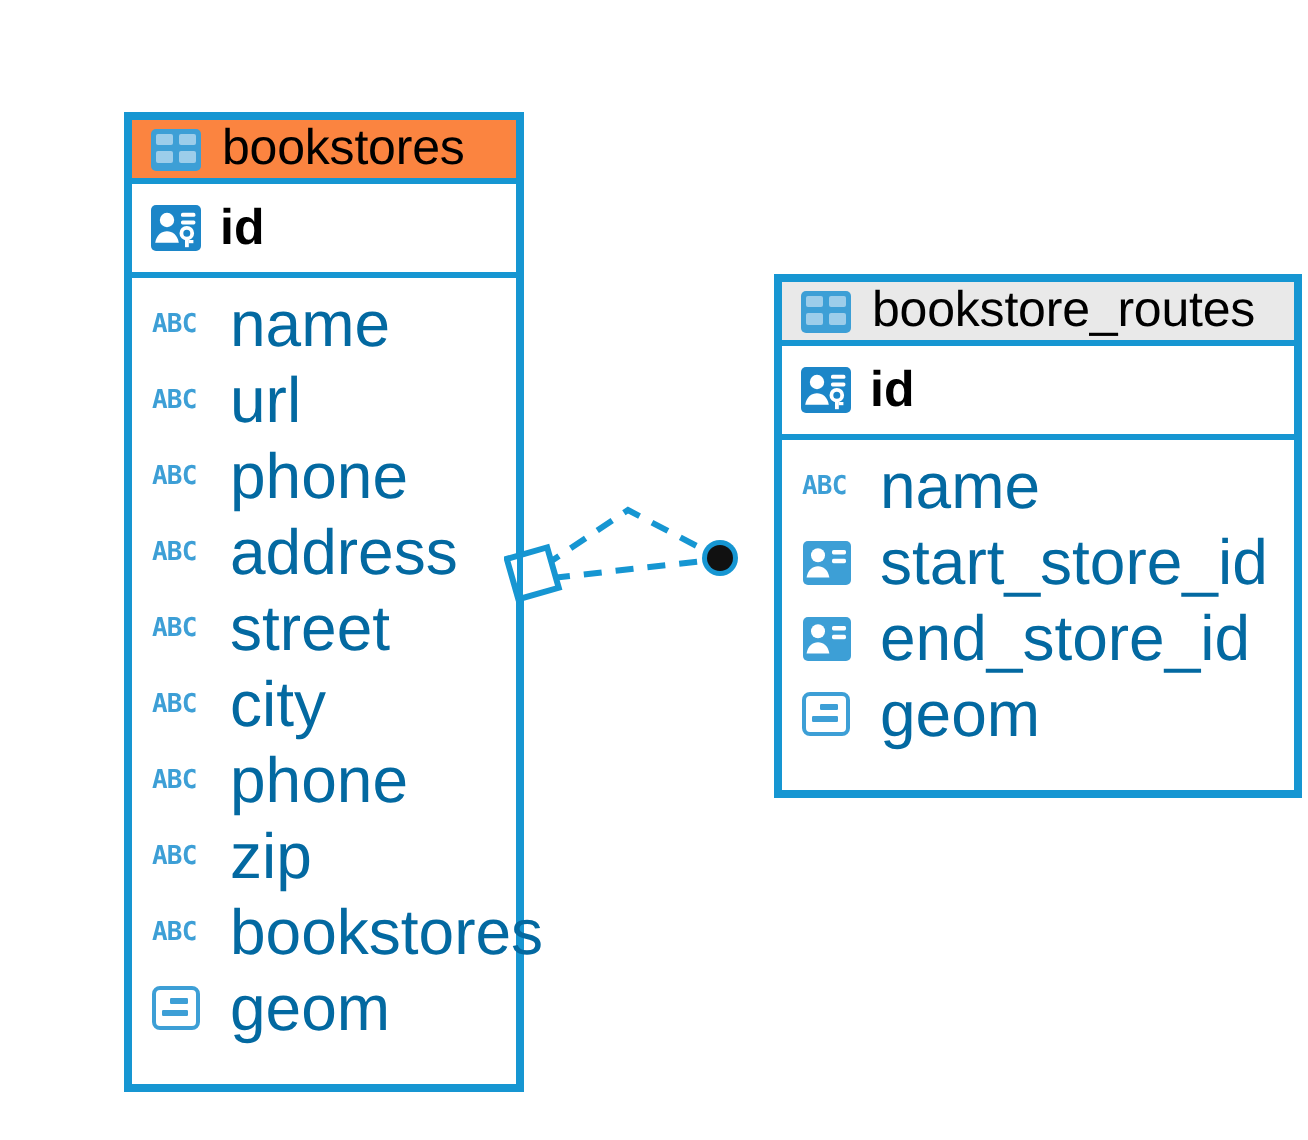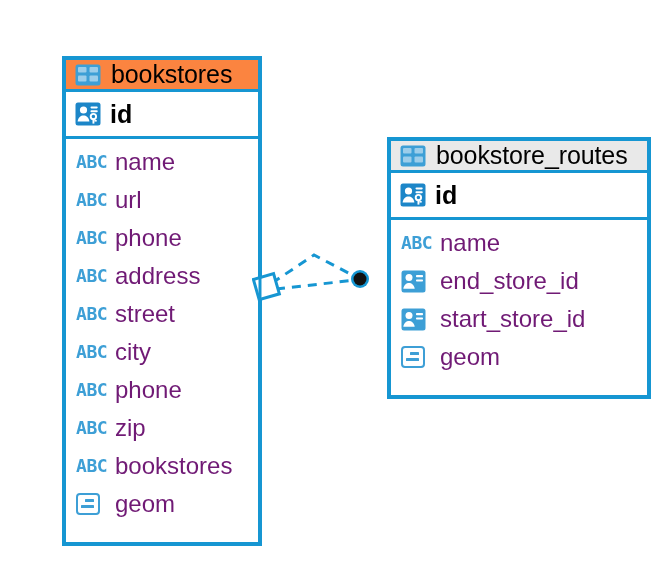--- a/index.html
+++ b/index.html
@@ -75,39 +75,39 @@
     padding-bottom: 4px;
   }
   .field-row {
     display: flex;
     align-items: center;
     height: 38px;
     padding-left: 10px;
     box-sizing: border-box;
   }
   .field-label {
-    font-size: 24px;
-    color: #701a75;
+    font-size: 32px;
+    color: #0369a1;
     margin-left: 9px;
     white-space: nowrap;
     line-height: 1;
   }
 
   
   .icon {
     display: inline-flex;
     align-items: center;
     justify-content: center;
     flex: 0 0 auto;
   }
   .icon svg { display: block; }
 
   .abc-icon {
     font-family: "DejaVu Sans Mono", monospace;
-    font-size: 18px;
+    font-size: 13px;
     font-weight: bold;
     color: #3d9fd6;
     letter-spacing: -0.4px;
     line-height: 1;
     width: 30px;
     text-align: left;
     flex: 0 0 auto;
     user-select: none;
   }
 
@@ -259,34 +259,34 @@
       <div class="field-row">
         <span class="icon" style="width:30px; justify-content:flex-start;">
           <svg width="25" height="23" viewBox="0 0 25 23">
             <rect x="0.5" y="0.5" width="24" height="22" rx="2.5" fill="#3d9fd6"></rect>
             <circle cx="8" cy="7.6" r="3.5" fill="#ffffff"></circle>
             <path d="M2.3 18.8c0.6-3.9 3.1-5.7 5.7-5.7s5.1 1.8 5.7 5.7z" fill="#ffffff"></path>
             <rect x="15" y="5" width="7" height="2.2" rx="0.8" fill="#ffffff"></rect>
             <rect x="15" y="9.4" width="7" height="2.2" rx="0.8" fill="#ffffff"></rect>
           </svg>
         </span>
-        <span class="field-label">end_store_id</span>
+        <span class="field-label">start_store_id</span>
       </div>
 
       <div class="field-row">
         <span class="icon" style="width:30px; justify-content:flex-start;">
           <svg width="25" height="23" viewBox="0 0 25 23">
             <rect x="0.5" y="0.5" width="24" height="22" rx="2.5" fill="#3d9fd6"></rect>
             <circle cx="8" cy="7.6" r="3.5" fill="#ffffff"></circle>
             <path d="M2.3 18.8c0.6-3.9 3.1-5.7 5.7-5.7s5.1 1.8 5.7 5.7z" fill="#ffffff"></path>
             <rect x="15" y="5" width="7" height="2.2" rx="0.8" fill="#ffffff"></rect>
             <rect x="15" y="9.4" width="7" height="2.2" rx="0.8" fill="#ffffff"></rect>
           </svg>
         </span>
-        <span class="field-label">start_store_id</span>
+        <span class="field-label">end_store_id</span>
       </div>
 
       <div class="field-row">
         <span class="icon" style="width:30px; justify-content:flex-start;">
           <svg width="24" height="22" viewBox="0 0 24 22">
             <rect x="1" y="1" width="22" height="20" rx="3" fill="#ffffff" stroke="#3d9fd6" stroke-width="2"></rect>
             <rect x="9" y="6" width="9" height="3" rx="0.6" fill="#3d9fd6"></rect>
             <rect x="5" y="12" width="13" height="3" rx="0.6" fill="#3d9fd6"></rect>
           </svg>
         </span>

